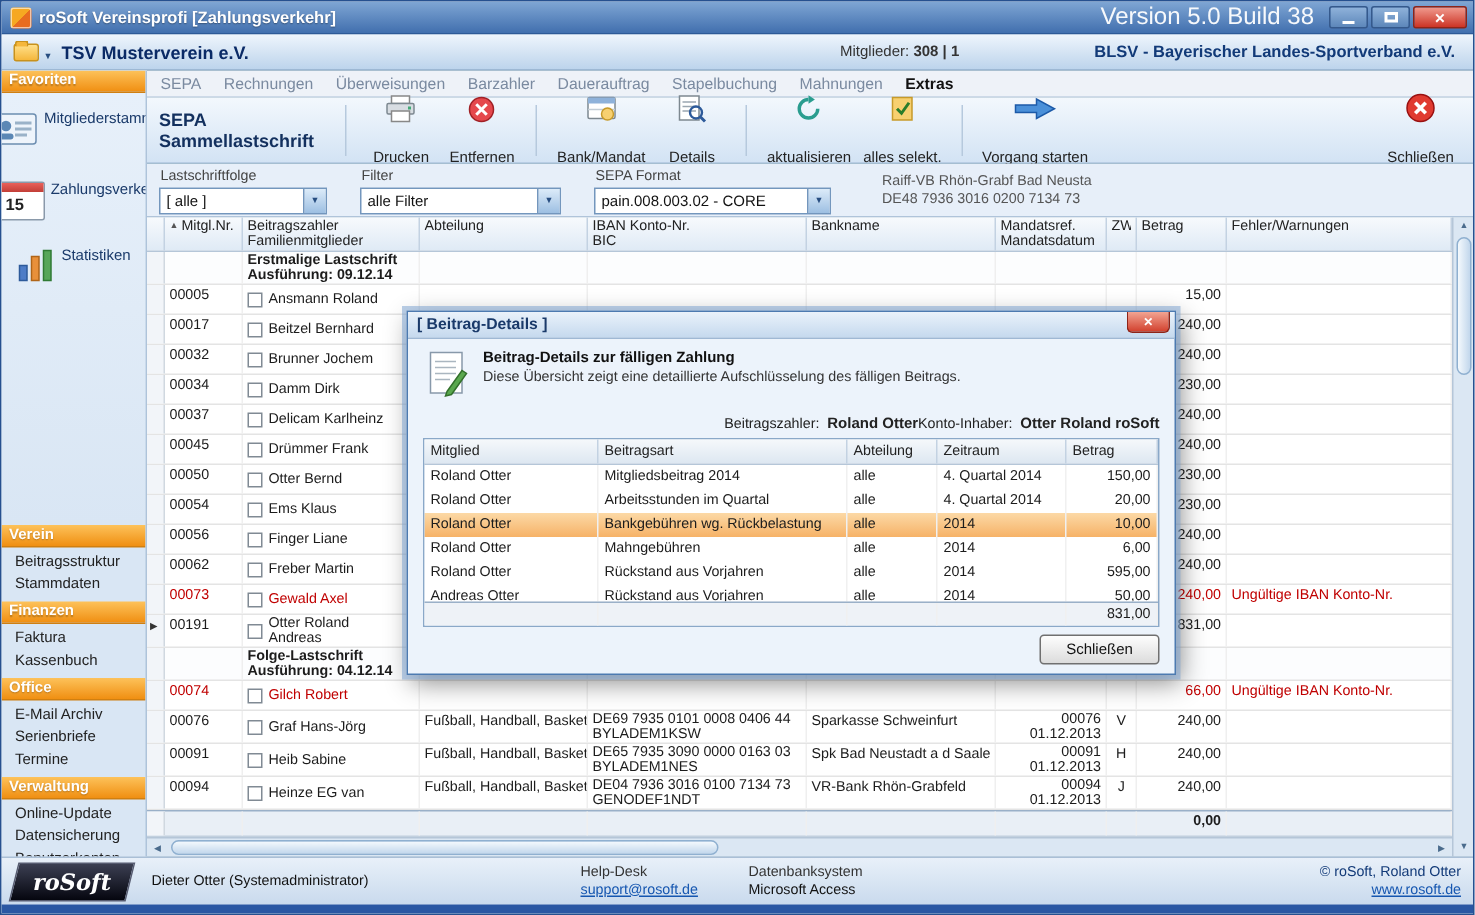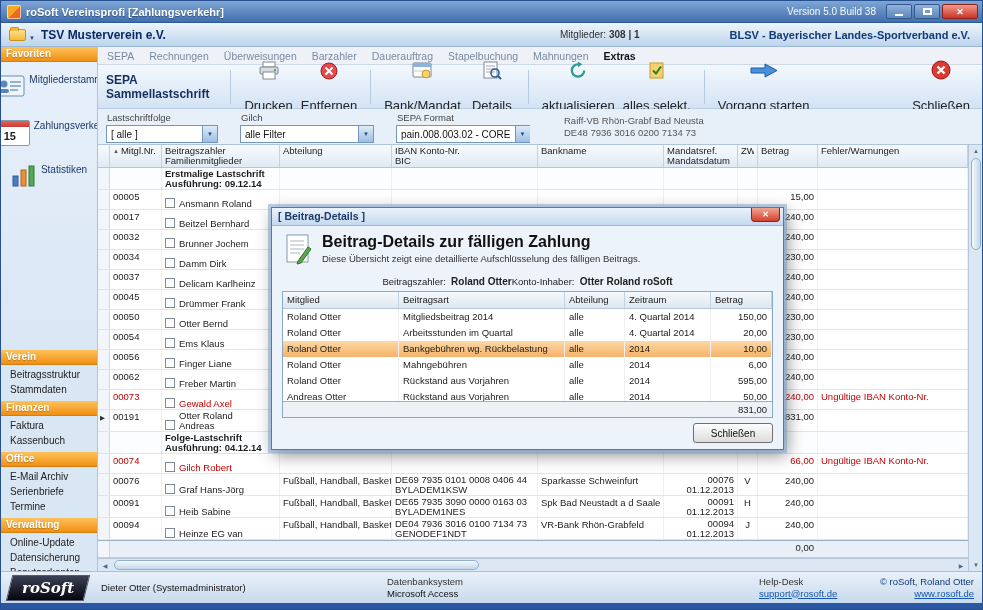--- a/index.html
+++ b/index.html
@@ -3,21 +3,21 @@
 <meta charset="utf-8">
 <style>
   * { box-sizing: border-box; margin: 0; padding: 0; }
   body { margin:0; font-family:"Liberation Sans", sans-serif; background:#fff; }
   .window{width:983px;height:610px;position:relative;border:1px solid #26508f;display:flex;flex-direction:column;background:#dce8f5;overflow:hidden}
 
   
   .titlebar{height:22px;flex:none;display:flex;align-items:center;background:linear-gradient(#7fa6d4,#416fae);border-bottom:1px solid #2d5a97;padding:0 4px;color:#fff}
   .app-icon{width:14px;height:14px;border-radius:2px;margin:0 5px 0 2px;background:linear-gradient(135deg,#f6a821 0 50%,#e86c1f 50% 100%);box-shadow:inset 0 0 0 1px rgba(255,255,255,.6)}
   .tb-title{font-size:11px;font-weight:bold;text-shadow:0 1px 1px rgba(0,0,0,.35)}
-  .tb-version{margin-left:auto;font-size:10px;margin-right:10px;opacity:.95}
+  .tb-version{margin-left:auto;font-size:16px;margin-right:10px;opacity:.95}
   .winbtns{display:flex;gap:2px;align-items:flex-start}
   .wb{height:15px;display:inline-flex;align-items:center;justify-content:center;border-radius:2px;cursor:pointer}
   .wb-min,.wb-max{width:26px;background:linear-gradient(#8fb2da,#5d87ba);border:1px solid #35598c}
   .wb-close{width:36px;background:linear-gradient(#f09a8e,#cc3425);border:1px solid #8e2418}
   .g-min{width:8px;height:2px;background:#fff;display:block;margin-top:6px}
   .g-max{width:9px;height:7px;border:2px solid #fff;display:block}
   .i-x::before{content:"\2715";color:#fff;font-size:9px;font-weight:bold}
 
   
   .subheader{height:24px;flex:none;display:flex;align-items:center;background:linear-gradient(#eef5fc,#bdd4ec);border-bottom:1px solid #9db8d4;padding:0 8px}
@@ -50,31 +50,31 @@
   .menu-item{font-size:10.5px;color:#7a8aa0;cursor:pointer;white-space:nowrap}
   .menu-item.st-active{color:#111;font-weight:bold}
 
   
   .toolbar{height:44px;flex:none;background:linear-gradient(#f3f8fd,#d3e3f4);border-bottom:1px solid #b8cde4;display:flex;align-items:center;padding:0 8px}
   .tb-left{margin-right:12px}
   .tl1,.tl2{font-size:12px;font-weight:bold;color:#13305e;line-height:14px}
   .sep{width:1px;height:34px;background:#b6c9dd;margin:0 9px;flex:none}
   .tbtn{display:flex;flex-direction:column;align-items:center;justify-content:center;min-width:54px;height:40px;cursor:pointer;border-radius:3px;padding:1px 4px}
   .ticon{height:20px;display:flex;align-items:flex-end;justify-content:center}
-  .tlabel{font-size:13px;color:#222;white-space:nowrap;margin-top:18px}
+  .tlabel{font-size:10px;color:#222;white-space:nowrap;margin-top:18px}
   .tbtn-close{margin-left:auto}
 
   
   .filterbar{height:36px;flex:none;background:#e7eff9;border-bottom:1px solid #b0c4da;display:flex;padding:2px 6px 0 8px}
   .fgroup{margin-right:22px}
   .flabel{font-size:9.5px;color:#444;margin:1px 0 2px 1px}
   .combo{height:18px;background:#fff;border:1px solid #7396bd;display:flex;align-items:center;cursor:pointer}
   .combo-val{font-size:10px;color:#111;padding:0 4px;flex:1;white-space:nowrap}
   .combo-btn{width:15px;height:16px;flex:none;background:linear-gradient(#dcebf9,#9dbfe2);border-left:1px solid #7396bd;display:flex;align-items:center;justify-content:center}
-  .w1{width:112px}.w2{width:134px}.w3{width:134px}
+  .w1{width:112px}.w2{width:134px}.w3{width:158px}
   .bankinfo{font-size:9.5px;color:#555;line-height:12px;margin:4px 0 0 12px;flex:1}
   .stats{margin-left:auto;padding:2px 6px 0 0}
   .stat{display:flex;justify-content:flex-end;gap:6px;line-height:10.5px}
   .s-l{font-size:9.5px;color:#333}
   .s-v{font-size:10px;font-weight:bold;color:#111;min-width:18px;text-align:right}
   .stat.err .s-v{color:#c00000}
 
   
   .grid{flex:1;display:flex;min-height:0;background:#fff}
   .grid-main{flex:1;display:flex;flex-direction:column;min-width:0}
@@ -82,31 +82,31 @@
   .grid-header{flex:none;background:linear-gradient(#f7fafd,#dfeaf5);border-bottom:1px solid #b5c6d8}
   .hc{border-right:1px solid #c3d2e2;padding:1px 3px;min-height:21px}
   .h1,.h2{display:block;font-size:9.5px;line-height:10px;color:#222;white-space:nowrap;overflow:hidden}
   .st-sort .h1::before{content:"\25B2";font-size:6px;color:#555;margin-right:2px;vertical-align:1px}
   .grid-body{flex:1;overflow:hidden}
   .grid-row{min-height:20px;border-bottom:1px solid #e4e4e4;cursor:default;background:#fff}
   .cell{border-right:1px solid #efefef;padding:1px 3px;font-size:9.5px;color:#1c1c1c;overflow:hidden;white-space:nowrap}
   .cell .l{display:block;line-height:9.5px}
   .sel{background:#f2f5f9;border-right:1px solid #d0d8e0;padding:1px 0 0 2px}
   .st-selected .selmark::before{content:"\25B6";font-size:6.5px;color:#333}
-  .c-name{display:flex;align-items:flex-end}
+  .c-name{display:flex;align-items:center}
   .cb{width:10px;height:10px;border:1px solid #808a94;background:#fff;display:inline-block;margin:1px 4px 0 0;flex:none}
   .nm{min-width:0}
   .c-mref{text-align:right}
   .c-betrag{text-align:right}
   .c-zw{text-align:center}
   .c-fehler{color:#c00000}
   .st-group{font-weight:bold;background:#fcfdfe}
   .st-error .cell{color:#c00000}
   .grid-sum{flex:none;min-height:18px;background:#e9eff6;border-top:1px solid #9ab0c8;border-bottom:1px solid #c2d0de}
-  .grid-sum .cell{font-weight:normal}
+  .grid-sum .cell{font-weight:bold}
   .hscroll{flex:none;height:13px;background:#dbe7f3;border-top:1px solid #b5c6d8;display:flex;align-items:center}
   .sarr{width:14px;height:12px;display:inline-flex;align-items:center;justify-content:center;flex:none;cursor:pointer}
   .sarr::before{font-size:6px;color:#4a6b8c}
   .i-left::before{content:"\25C0"}
   .i-right::before{content:"\25B6"}
   .i-up::before{content:"\25B2"}
   .i-down::before{content:"\25BC"}
   .hthumb{width:42%;height:10px;background:linear-gradient(#f4f9fd,#c2d7ec);border:1px solid #8fb0d0;border-radius:5px;margin:0 2px}
   .hspace{flex:1}
   .vscroll{width:14px;flex:none;background:#dbe7f3;border-left:1px solid #b5c6d8;display:flex;flex-direction:column}
@@ -128,23 +128,23 @@
 
   
   .modal{position:absolute;left:270px;top:206px;width:513px;height:243px;background:#ecf3fb;border:1px solid #4d7ab0;box-shadow:0 0 0 3px rgba(130,165,210,.55),3px 5px 16px rgba(0,0,0,.45);z-index:50;display:flex;flex-direction:column}
   .m-title{height:18px;flex:none;background:linear-gradient(#eaf2fb,#c5d9ee);border-bottom:1px solid #9fb8d4;display:flex;align-items:flex-start;padding-left:6px}
   .m-title-text{font-size:10.5px;font-weight:bold;color:#1a3a6a;line-height:17px}
   .m-close{margin-left:auto;width:29px;height:14px;background:linear-gradient(#f2a492,#d2412e);border:1px solid #8e2418;border-top:none;border-radius:0 0 4px 4px;display:flex;align-items:center;justify-content:center;margin-right:3px;cursor:pointer}
   .m-close::before{font-size:8px}
   .m-body{flex:1;padding:5px 10px 6px 10px;display:flex;flex-direction:column;min-height:0}
   .m-head{display:flex;gap:8px;flex:none;padding:2px 0 4px 0}
   .m-icon{flex:none}
-  .m-heading{font-size:16px;font-weight:bold;color:#111;margin-bottom:2px}
+  .m-heading{font-size:10px;font-weight:bold;color:#111;margin-bottom:2px}
   .m-desc{font-size:9.5px;color:#333;line-height:11px;max-width:420px}
-  .m-payer{flex:none;display:flex;justify-content:center;font-size:9.5px;color:#222;padding:3px 0 4px 0}
+  .m-payer{flex:none;display:flex;justify-content:flex-end;font-size:9.5px;color:#222;padding:3px 0 4px 0}
   .m-payer b{font-size:10px}
   .m-table{flex:1;border:1px solid #8aa8c8;background:#fff;display:flex;flex-direction:column;min-height:0}
   .mt-cols{display:grid;grid-template-columns:116px 166px 60px 86px 1fr}
   .mt-header{flex:none;background:linear-gradient(#f5f8fb,#dde7f1);border-bottom:1px solid #b5c6d8}
   .mt-hc{font-size:9.5px;color:#222;padding:2px 4px;border-right:1px solid #c3d2e2;min-height:16px}
   .mt-body{flex:1;overflow:hidden}
   .mt-row{min-height:16px;background:#fff}
   .mt-row.st-selected{background:linear-gradient(#fcd9a6,#f6b267)}
   .mt-c{font-size:9.5px;color:#1c1c1c;padding:2px 4px;border-right:1px solid #f0f0f0;white-space:nowrap;overflow:hidden}
   .mt-r{text-align:right}
@@ -353,21 +353,21 @@
 
       <div class="filterbar">
         <div class="fgroup">
           <div class="flabel">Lastschriftfolge</div>
           <div class="combo w1">
             <span class="combo-val">[ alle ]</span>
             <span class="combo-btn i-dd"></span>
           </div>
         </div>
         <div class="fgroup">
-          <div class="flabel">Gilch</div>
+          <div class="flabel">Filter</div>
           <div class="combo w2">
             <span class="combo-val">alle Filter</span>
             <span class="combo-btn i-dd"></span>
           </div>
         </div>
         <div class="fgroup">
           <div class="flabel">SEPA Format</div>
           <div class="combo w3">
             <span class="combo-val">pain.008.003.02 - CORE</span>
             <span class="combo-btn i-dd"></span>
@@ -884,27 +884,27 @@
     </div>
   </div>
 
   <div class="statusbar">
     <div class="logo">
         <span>roSoft</span>
       </div>
     <div class="sb-col sb-user">
       <div class="sb-v">Dieter Otter (Systemadministrator)</div>
     </div>
+    <div class="sb-col sb-help">
+      <div class="sb-l">Help-Desk</div>
+      <div class="sb-v link">support@rosoft.de</div>
+    </div>
     <div class="sb-col sb-db">
       <div class="sb-l">Datenbanksystem</div>
       <div class="sb-v">Microsoft Access</div>
-    </div>
-    <div class="sb-col sb-help">
-      <div class="sb-l">Help-Desk</div>
-      <div class="sb-v link">support@rosoft.de</div>
     </div>
     <div class="sb-col sb-right">
       <div class="sb-l">© roSoft, Roland Otter</div>
       <div class="sb-v link">www.rosoft.de</div>
     </div>
   </div>
   <div class="strip"></div>
 
   <div class="modal">
     <div class="m-title">

